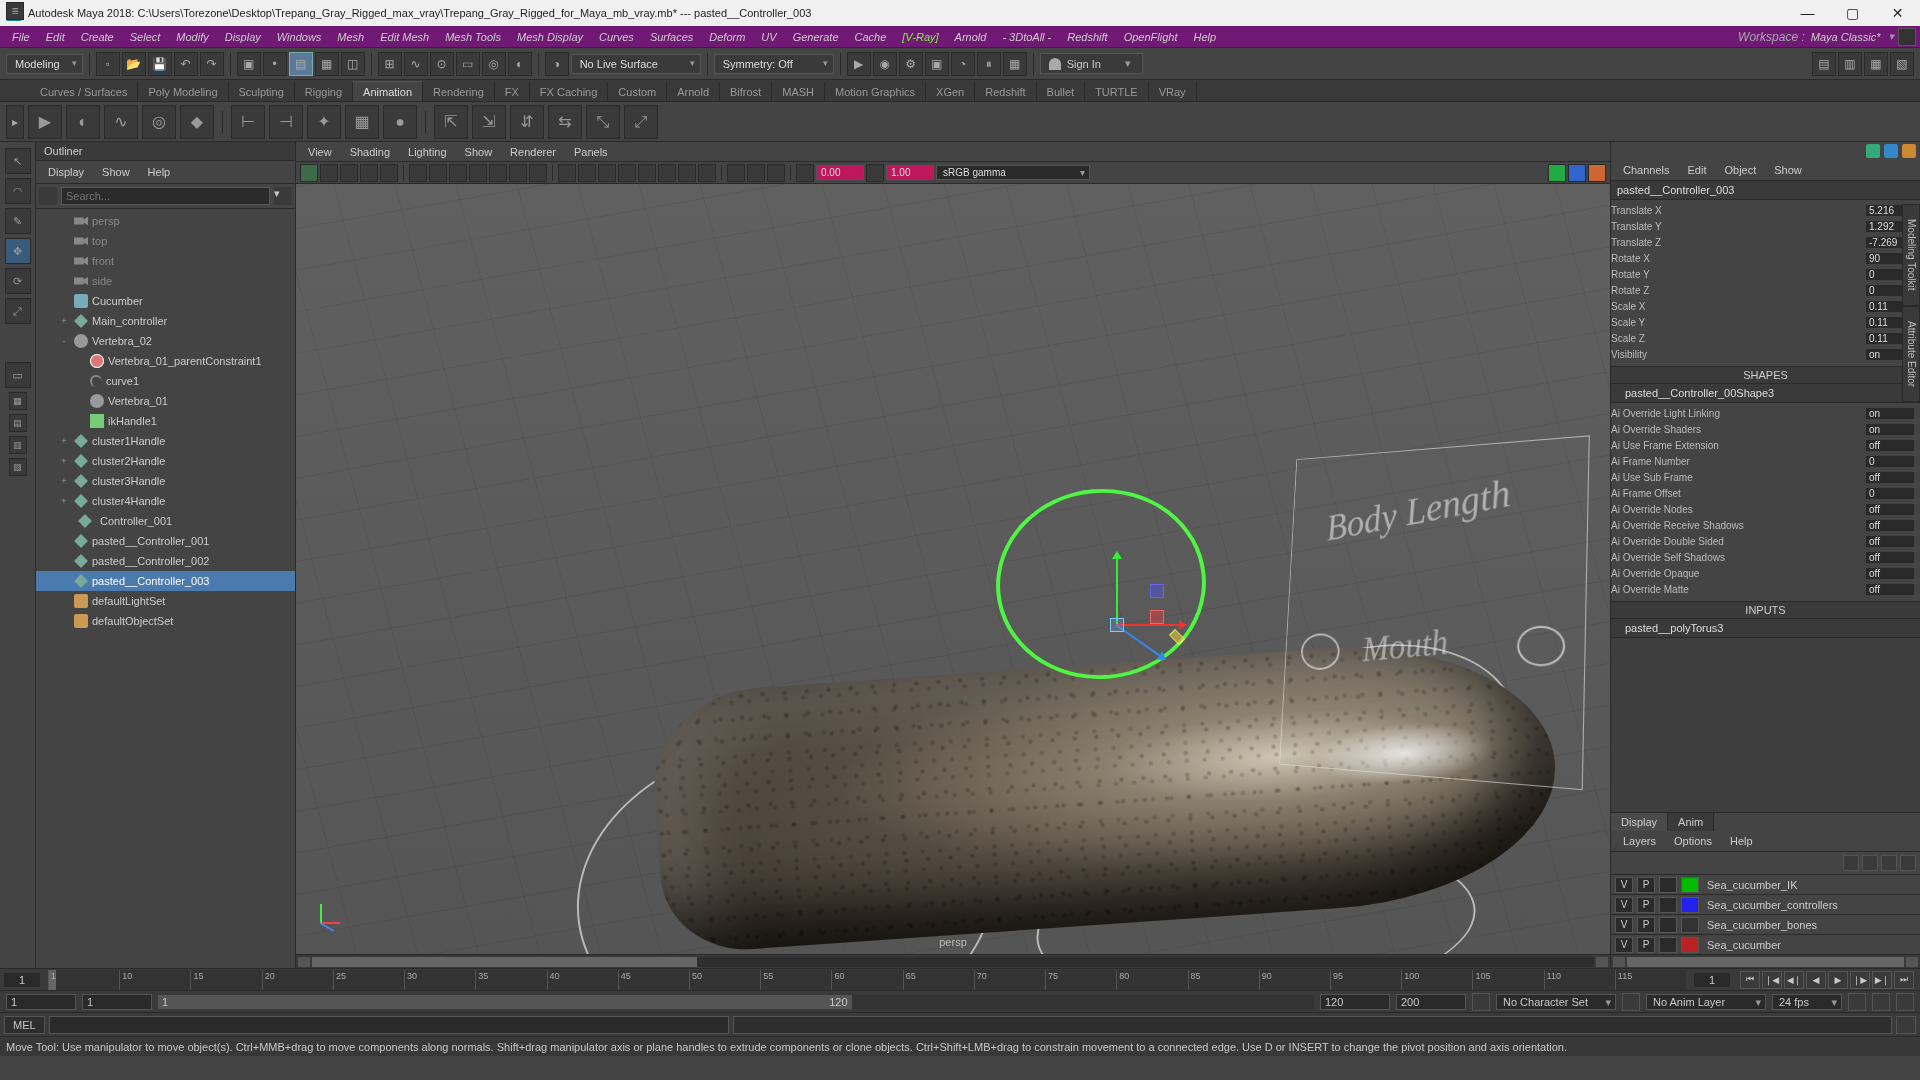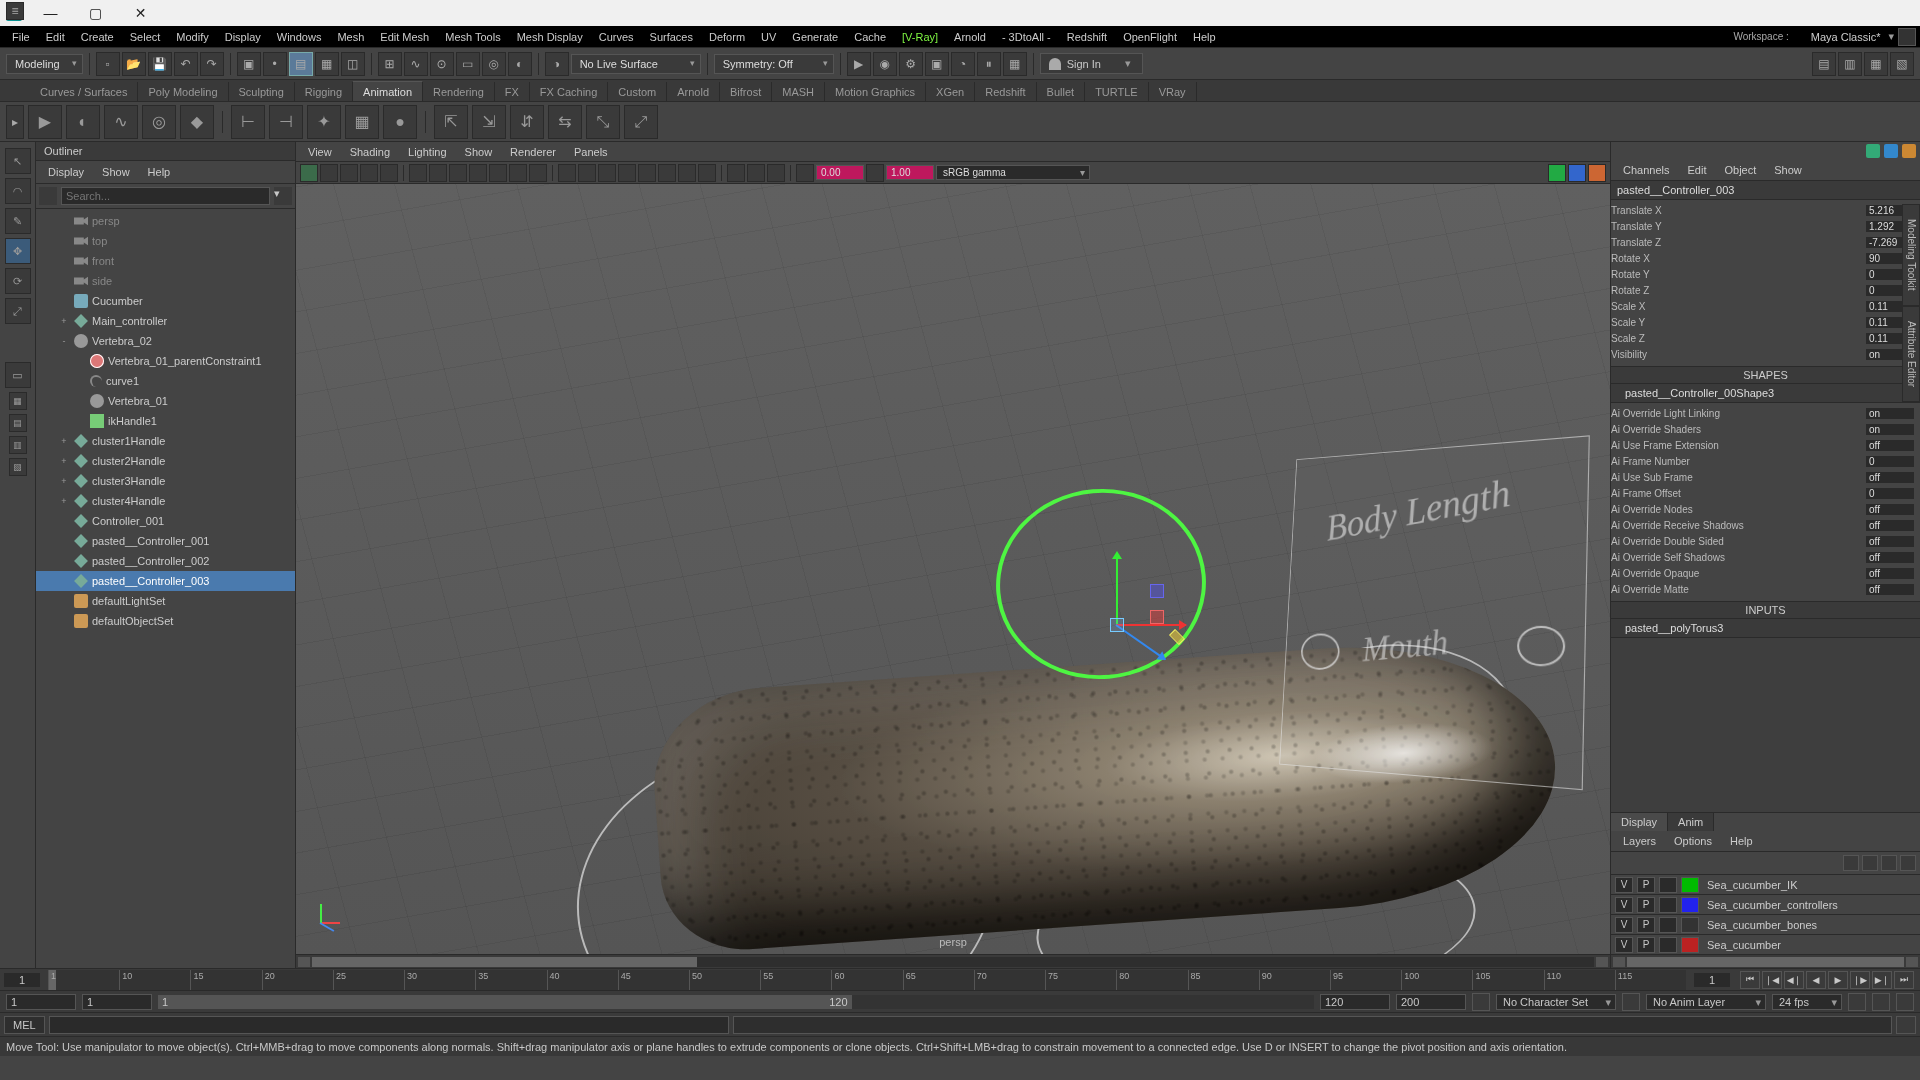--- a/index.html
+++ b/index.html
@@ -5,25 +5,25 @@
 * { margin:0; padding:0; box-sizing:border-box; font-family:"Segoe UI",Tahoma,sans-serif; font-size:11px; color:#c8c8c8; user-select:none; }
 body { background:#444; width:1920px; height:1080px; overflow:hidden; position:relative; }
 
 
 .titlebar { height:26px; background:#f0f0f0; display:flex; align-items:center; padding-left:6px; }
 .titlebar .logo { width:16px; height:16px; background:linear-gradient(135deg,#2aa 0%,#088 100%); border-radius:2px; margin-right:6px; }
 .titlebar .title { color:#222; flex:1; }
 .titlebar .winbtn { width:45px; height:26px; text-align:center; line-height:26px; color:#222; font-size:14px; }
 
 
-.menubar { height:22px; background:#000000; display:flex; align-items:center; padding:0 4px; border-bottom:1px solid #2a2a2a; }
+.menubar { height:22px; background:#701a75; display:flex; align-items:center; padding:0 4px; border-bottom:1px solid #2a2a2a;font-style:italic; }
 .menubar .mi { padding:3px 8px; color:#ccc; }
 .menubar .mi.vray { color:#7ef542; }
 .menubar .spacer { flex:1; }
-.menubar .ws-label { color:#aaa; font-size:10px; margin-right:22px; }
+.menubar .ws-label { color:#aaa; font-size:12px; margin-right:6px; }
 .menubar .ws-value { color:#ccc; margin-right:8px; }
 .menubar .lock { width:18px; height:18px; background:#333; border:1px solid #555; margin-left:4px; }
 
 
 .toolbar { height:32px; background:#444; display:flex; align-items:center; padding:0 6px; border-bottom:1px solid #2a2a2a; gap:2px; }
 .tb-dd { background:#3a3a3a; border:1px solid #555; padding:3px 22px 3px 8px; position:relative; color:#ddd; }
 .tb-dd::after { content:"▾"; position:absolute; right:5px; color:#999; font-size:9px; }
 .tb-btn { width:24px; height:24px; background:#3a3a3a; border:1px solid #2a2a2a; display:flex; align-items:center; justify-content:center; color:#aaa; font-size:12px; }
 .tb-btn.active { background:#5b7a99; border-color:#7aa; }
 .tb-sep { width:1px; height:22px; background:#2a2a2a; margin:0 4px; }
@@ -188,20 +188,21 @@
 
 
 .rtabs { position:absolute; right:0; top:204px; width:18px; display:flex; flex-direction:column; }
 .rtabs .rt2 { writing-mode:vertical-rl; padding:14px 2px; background:#3a3a3a; border:1px solid #2a2a2a; color:#bbb; font-size:10px; }
 </style>
 </head>
 <body>
 
 <div class="titlebar">
   <span class="logo"></span>
+  <span class="title">Autodesk Maya 2018: C:\Users\Torezone\Desktop\Trepang_Gray_Rigged_max_vray\Trepang_Gray_Rigged_for_Maya_mb_vray.mb*   ---   pasted__Controller_003</span>
   <span class="winbtn">—</span>
   <span class="winbtn">▢</span>
   <span class="winbtn close">✕</span>
 </div>
 
 <div class="menubar" id="menubar">
     <span class="mi">File</span>
     <span class="mi">Edit</span>
     <span class="mi">Create</span>
     <span class="mi">Select</span>
@@ -420,21 +421,21 @@
         <div class="node" style="padding-left: 22px;">
           <span class="exp">+</span>
           <span class="icn loc"></span>
           <span class="lbl">cluster3Handle</span>
         </div>
         <div class="node" style="padding-left: 22px;">
           <span class="exp">+</span>
           <span class="icn loc"></span>
           <span class="lbl">cluster4Handle</span>
         </div>
-        <div class="node" style="padding-left: 22px;">
+        <div class="node" style="padding-left: 22px; gap: 8px;">
           <span class="exp"></span>
           <span class="icn loc"></span>
           <span class="lbl">Controller_001</span>
         </div>
         <div class="node" style="padding-left: 22px;">
           <span class="exp"></span>
           <span class="icn loc"></span>
           <span class="lbl">pasted__Controller_001</span>
         </div>
         <div class="node" style="padding-left: 22px;">

